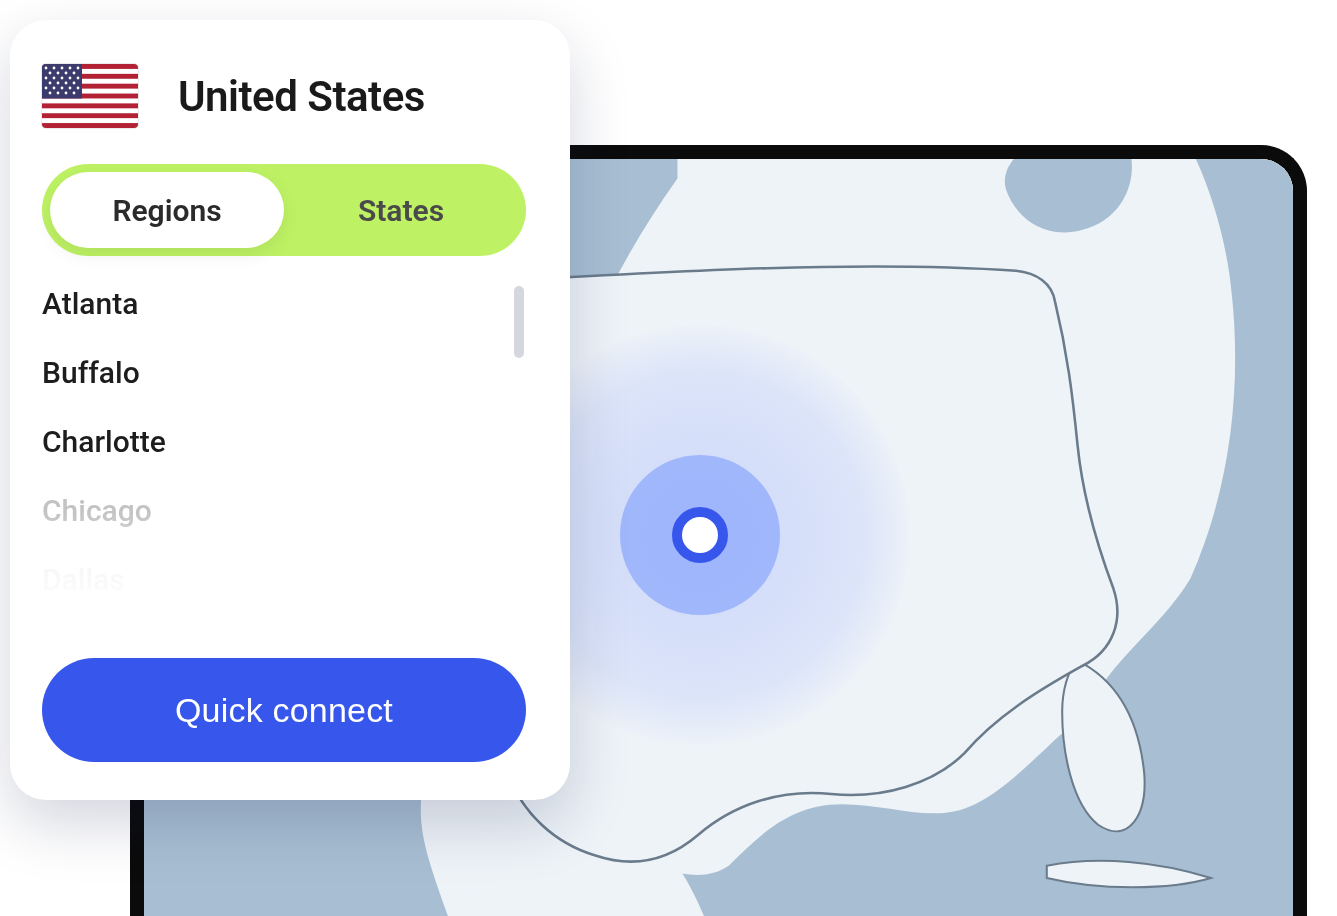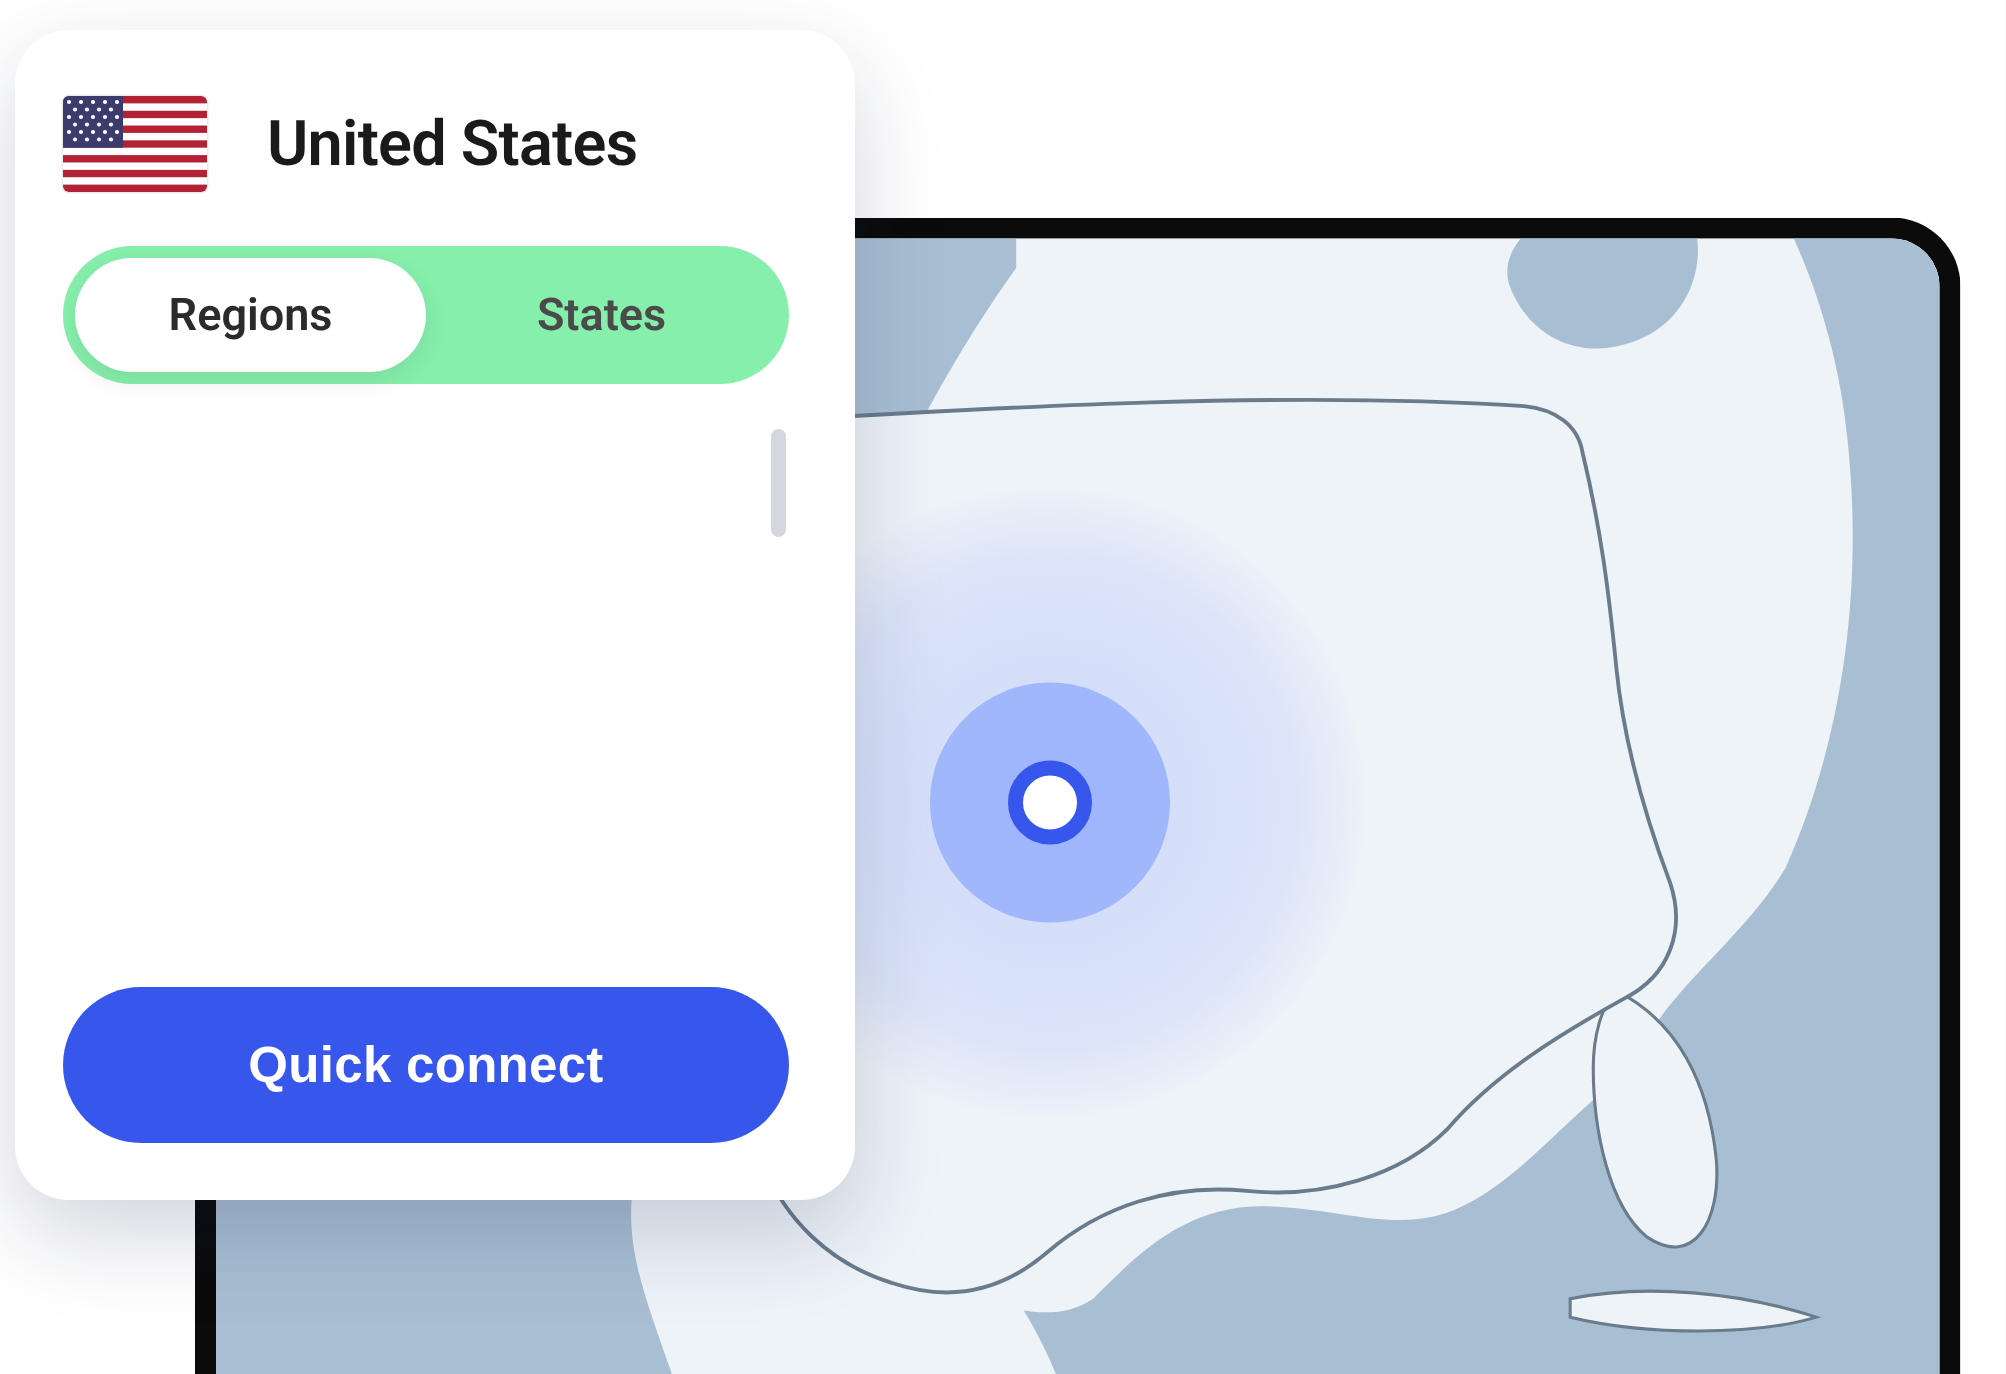--- a/index.html
+++ b/index.html
@@ -65,21 +65,21 @@
       height: 64px;
       border-radius: 4px;
       box-shadow: 0 0 0 1px rgba(0,0,0,0.08);
       overflow: hidden;
       flex: none;
     }
     .country-name { font-size: 42px; font-weight: 600; color: #1a1a1a; letter-spacing: -0.5px; }
 
     .tabs {
       margin-top: 36px;
-      background: #86efac;
+      background: #bef264;
       border-radius: 999px;
       height: 92px;
       display: flex;
       align-items: center;
       padding: 8px;
     }
     .tab {
       flex: 1;
       height: 100%;
       border-radius: 999px;
@@ -130,21 +130,21 @@
     }
 
     .quick-connect {
       margin-top: 8px;
       height: 104px;
       border: none;
       border-radius: 999px;
       background: #3757ec;
       color: #ffffff;
       font-size: 34px;
-      font-weight: 700;
+      font-weight: 400;
       letter-spacing: 0.2px;
       cursor: pointer;
     }
   </style>
 </head>
 <body>
 
 <div class="device-frame">
   <svg class="map-svg" viewBox="0 0 1120 760" preserveAspectRatio="xMidYMid slice">
     <rect x="0" y="0" width="1120" height="760" fill="#eef3f8"></rect>
@@ -223,20 +223,27 @@
   <div class="tabs">
     <div class="tab active">
       <span>Regions</span>
     </div>
     <div class="tab inactive">
       <span>States</span>
     </div>
   </div>
 
   <div class="region-scroll">
+    <ul class="region-list">
+      <li class="region-item"><span>Atlanta</span></li>
+      <li class="region-item"><span>Buffalo</span></li>
+      <li class="region-item"><span>Charlotte</span></li>
+      <li class="region-item faded-1"><span>Chicago</span></li>
+      <li class="region-item faded-2"><span>Dallas</span></li>
+    </ul>
     <div class="scrollbar-thumb"></div>
     <div class="region-fade"></div>
   </div>
 
   <button class="quick-connect">
     <span>Quick connect</span>
   </button>
 </div>
 
 </body></html>

